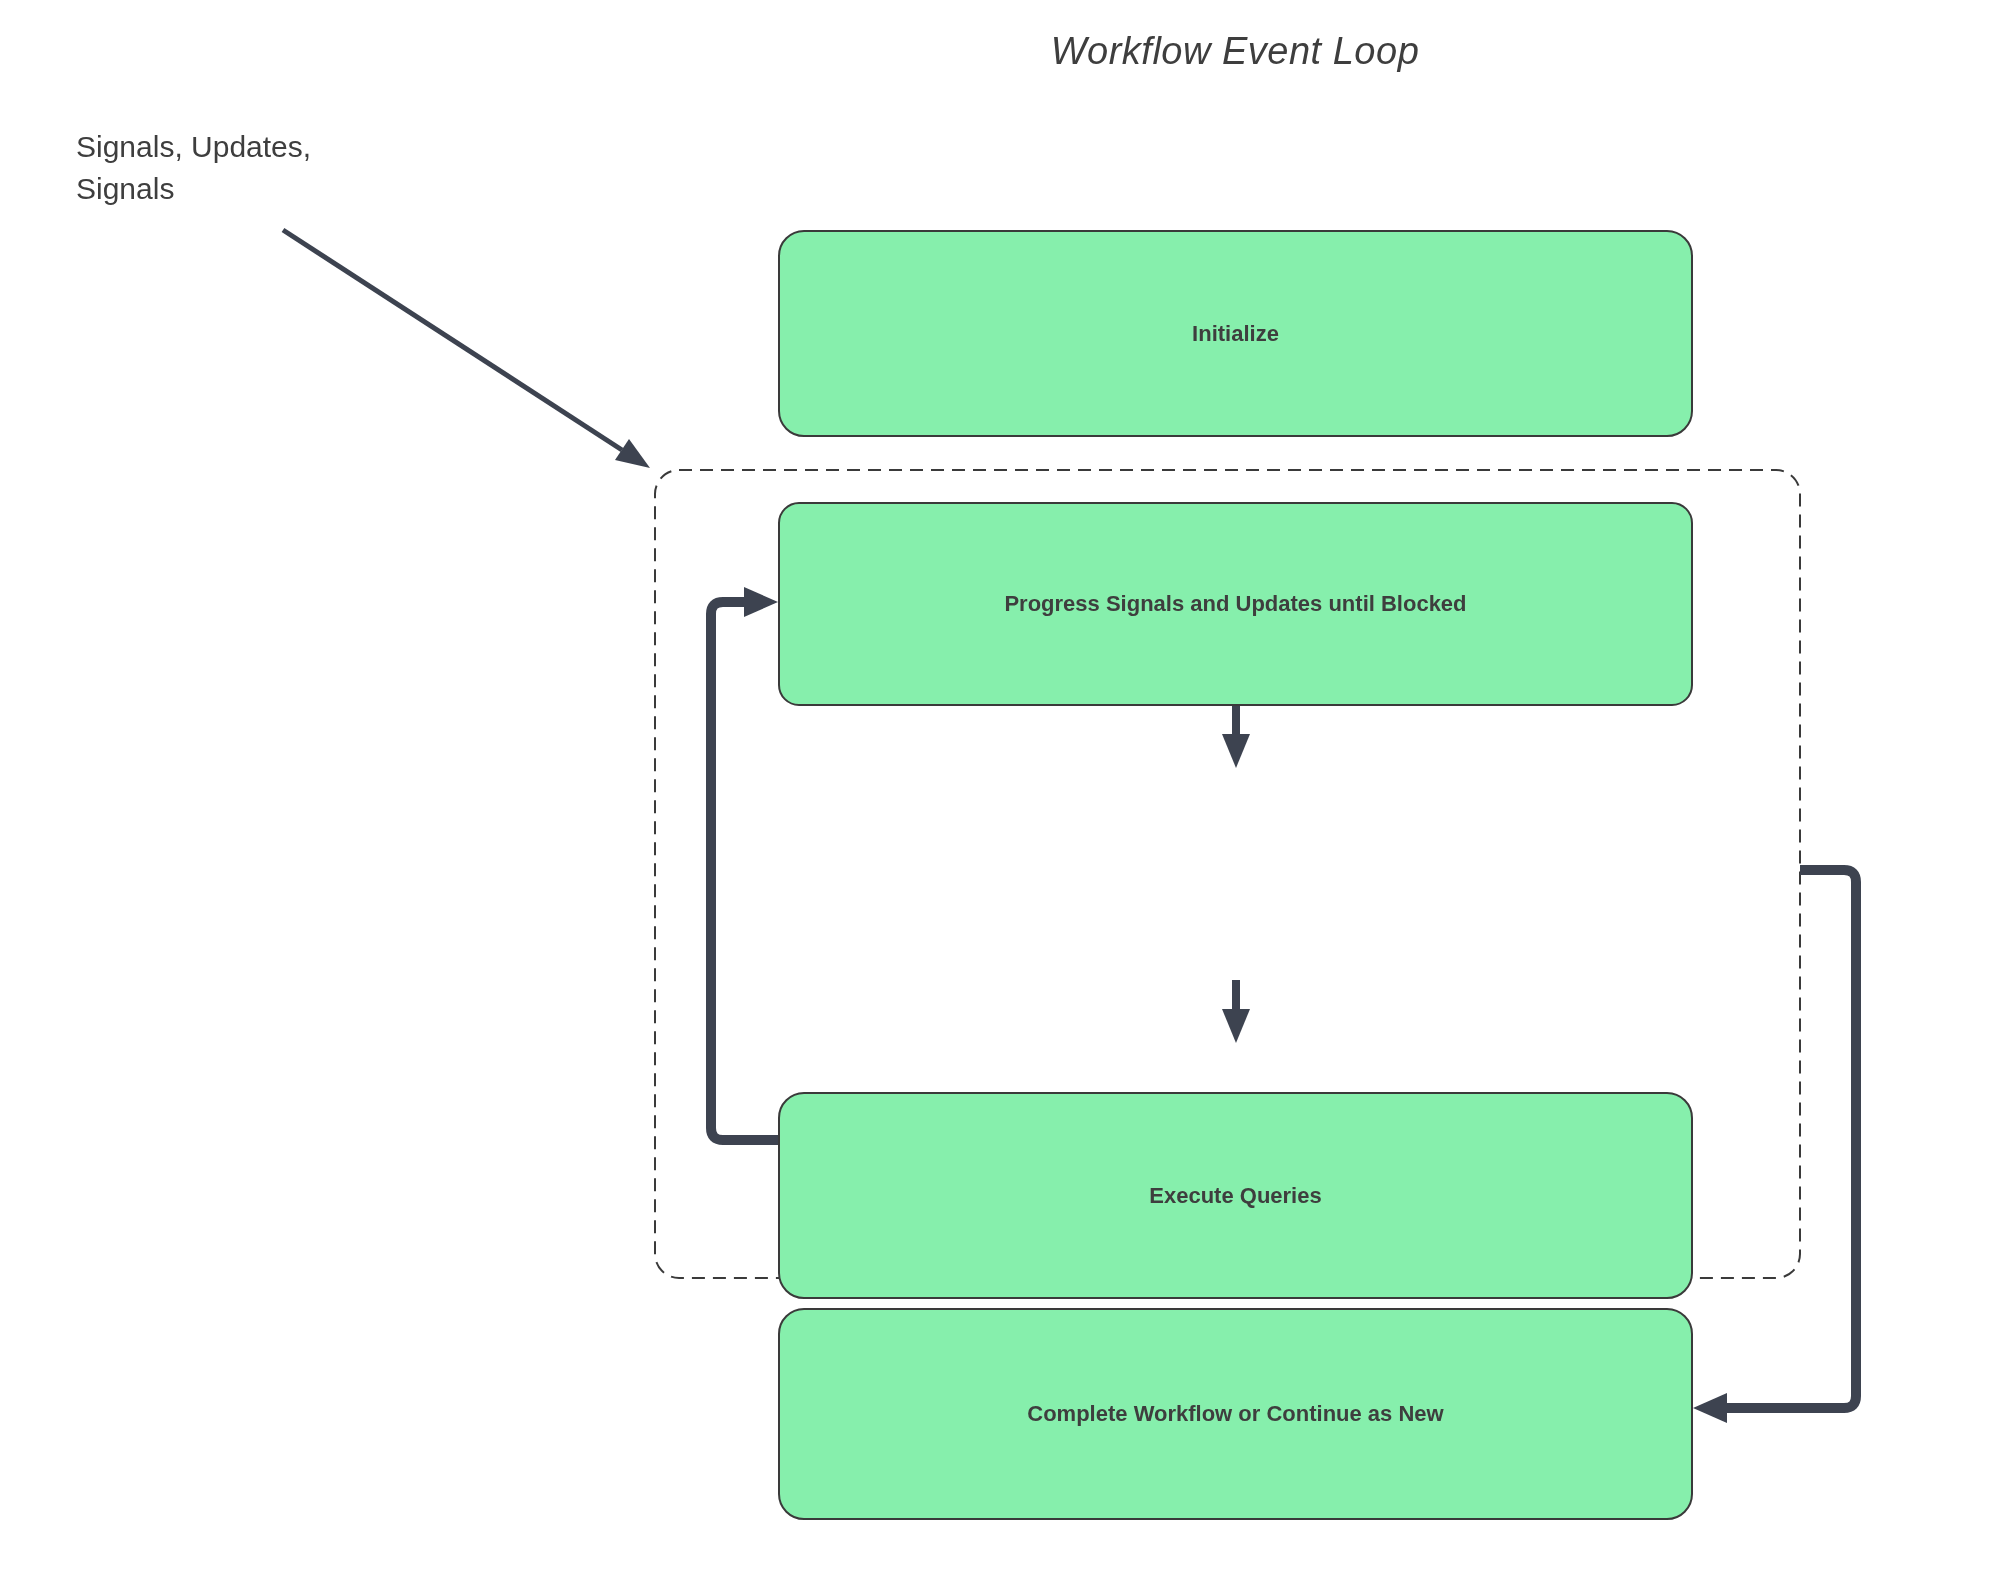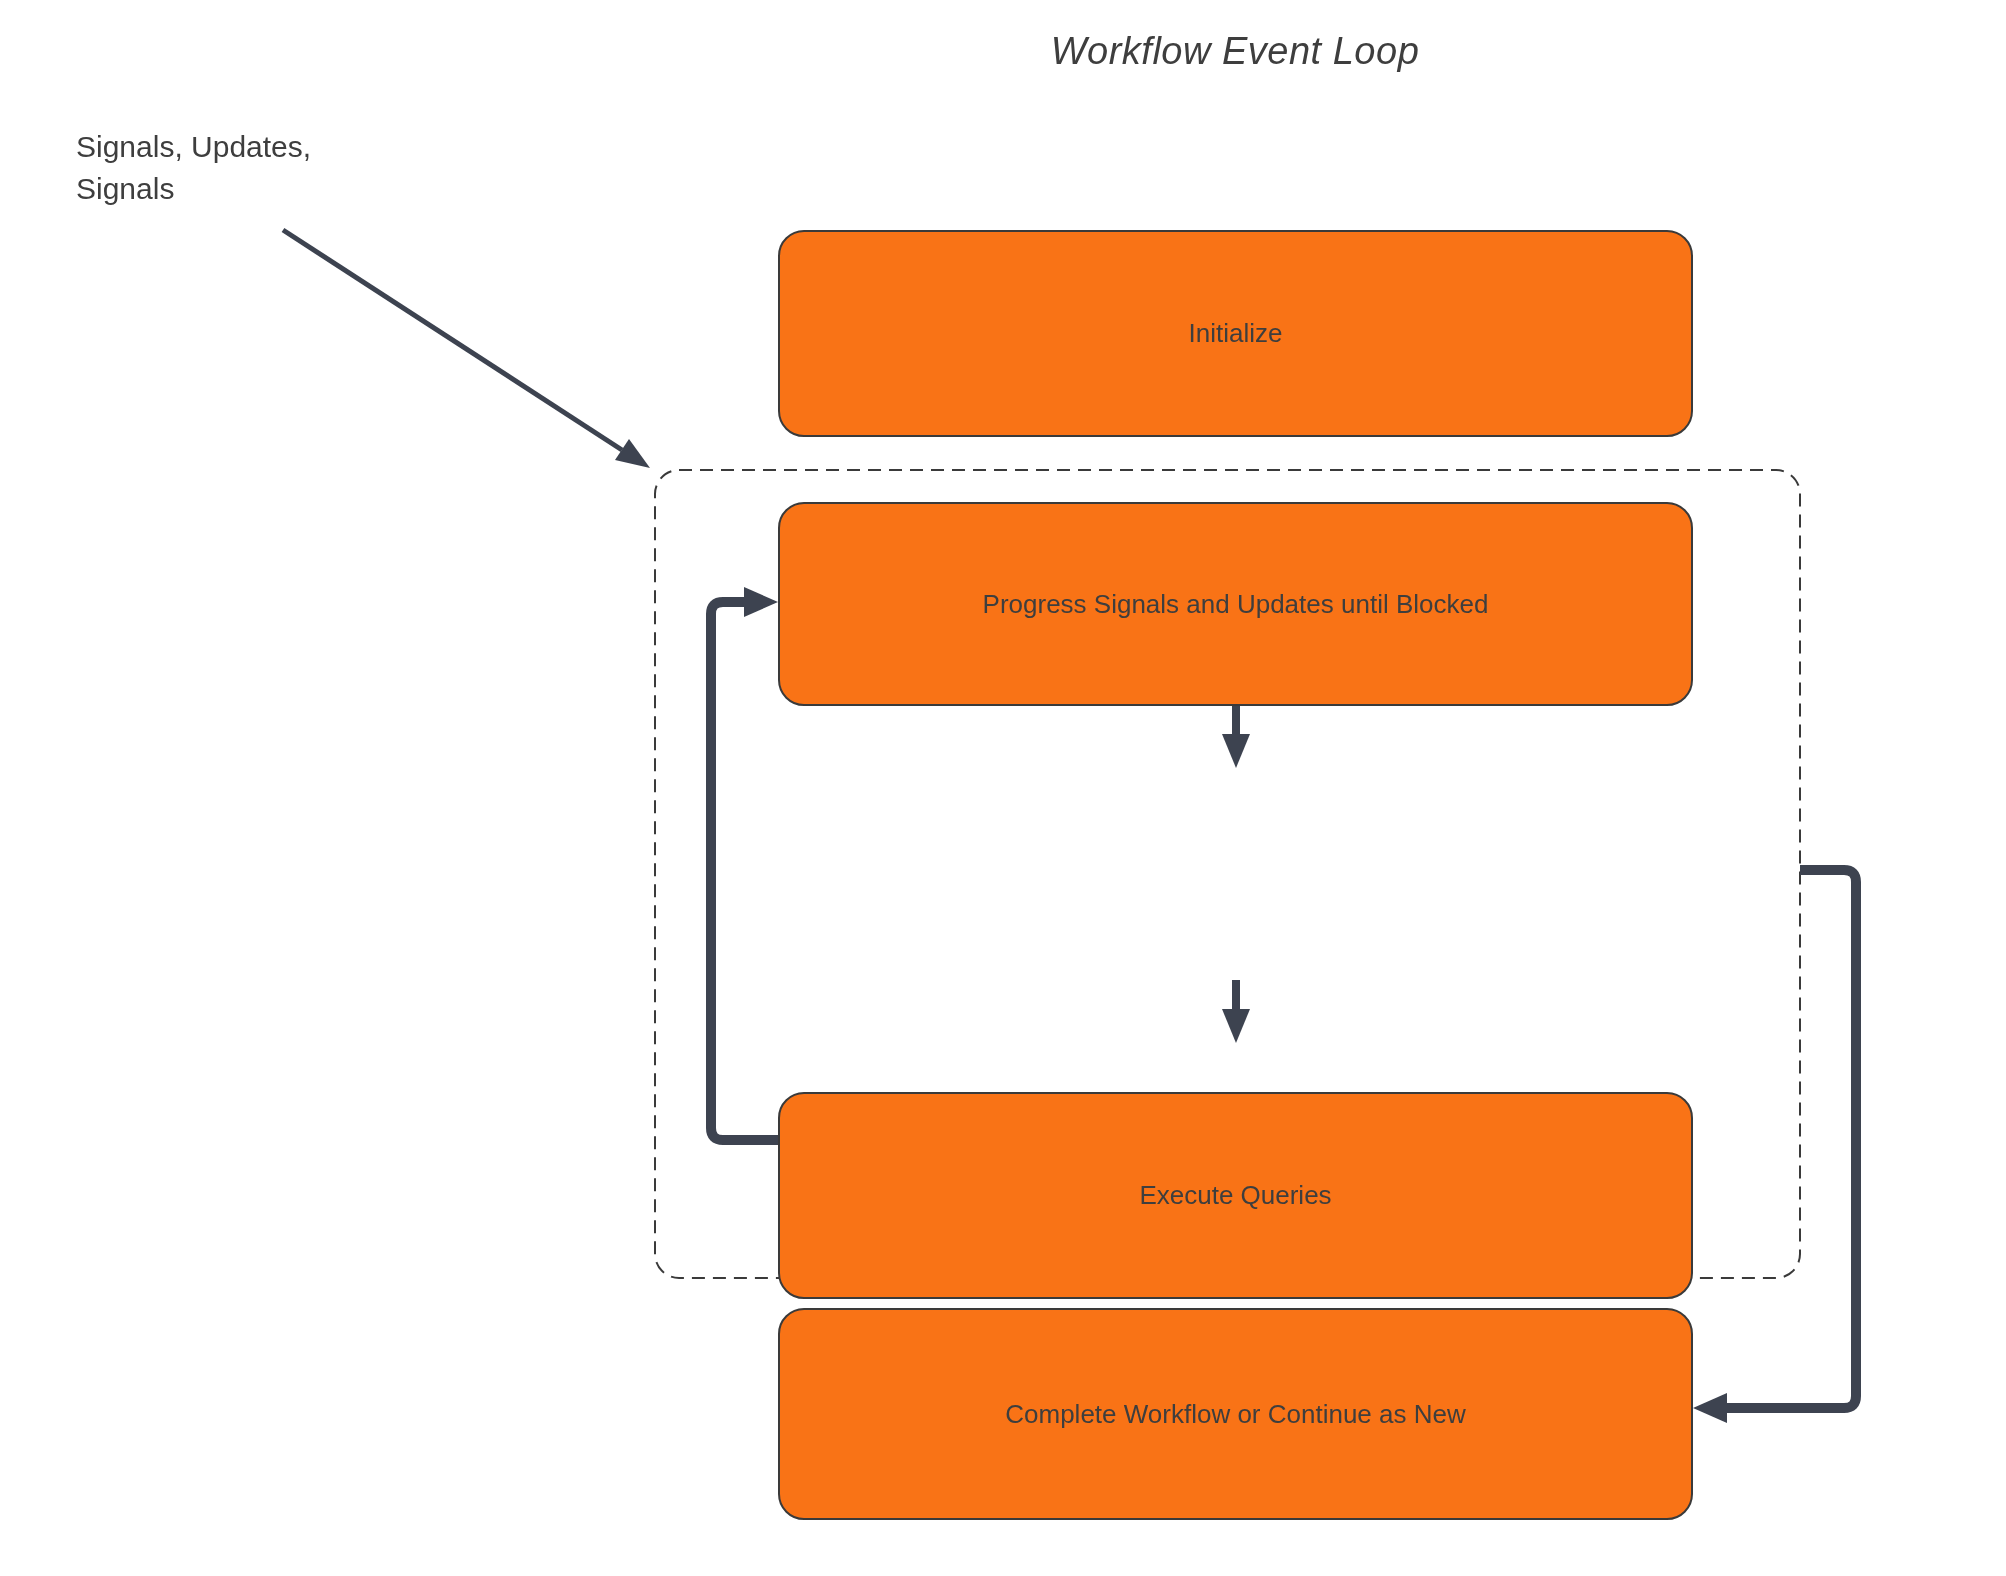--- a/index.html
+++ b/index.html
@@ -17,26 +17,26 @@
     color: var(--text, #3e3e3e); letter-spacing: 0.5px;
   }
   .annotation {
     position: absolute; left: 28px; top: 126px; width: 275px;
     text-align: left; font-size: 30px; line-height: 42px;
     color: var(--text, #3e3e3e);
   }
   .node {
     position: absolute; box-sizing: border-box;
     border: 2px solid var(--border, #3a3a3a); border-radius: 26px;
-    background: #f97316;
+    background: #86efac;
     display: flex; align-items: center; justify-content: center;
-    font-size: 26px; color: var(--text, #3e3e3e); text-align: center;
+    font-size: 22px; color: var(--text, #3e3e3e); text-align: center; font-weight: bold;
   }
   .node-initialize        { left: 730px; top: 230px;  width: 915px; height: 207px; }
-  .node-progress-signals  { left: 730px; top: 502px;  width: 915px; height: 204px; }
+  .node-progress-signals  { left: 730px; top: 502px;  width: 915px; height: 204px; border-radius: 21px; }
   .node-progress-workflow { left: 730px; top: 768px;  width: 915px; height: 212px; }
   .node-execute-queries   { left: 730px; top: 1092px; width: 915px; height: 207px; }
   .node-complete          { left: 730px; top: 1308px; width: 915px; height: 212px; }
   .line   { stroke: var(--arrow, #3d4350); fill: none; }
   .head   { fill: var(--arrow, #3d4350); stroke: none; }
   .dashed { stroke: var(--border, #3a3a3a); fill: none; stroke-width: 2; stroke-dasharray: 13 8; }
 </style>
 </head>
 <body>
 

